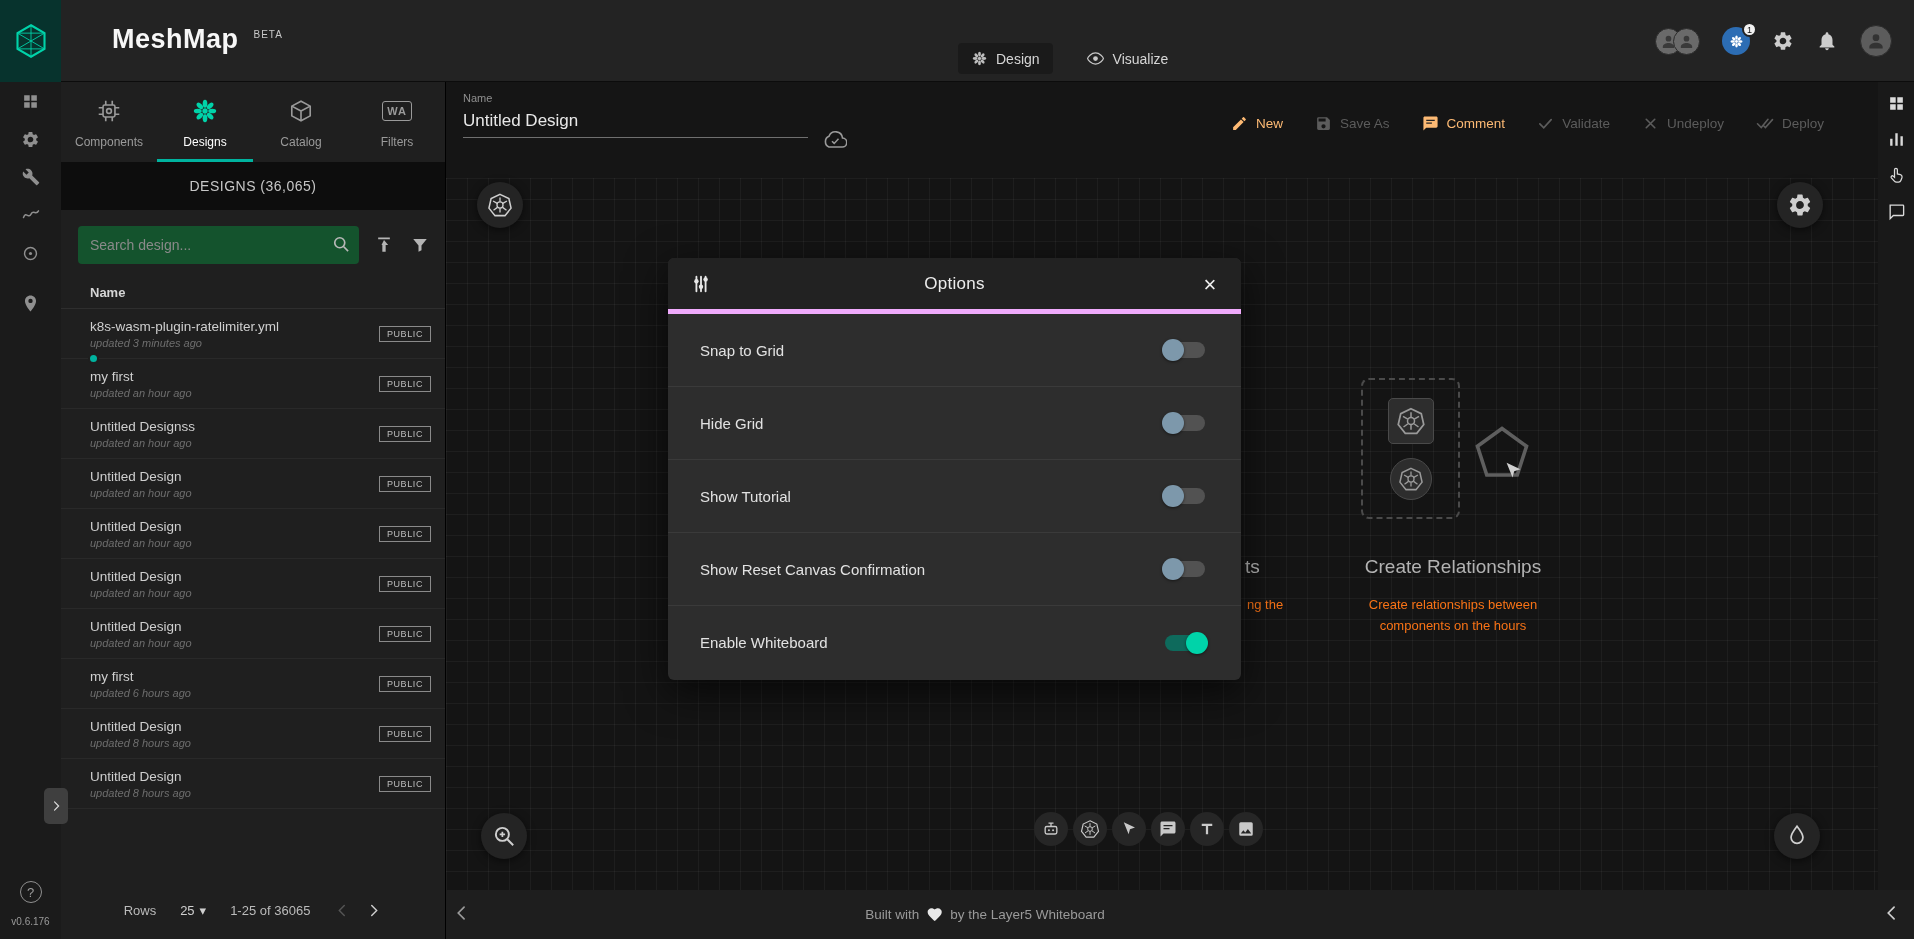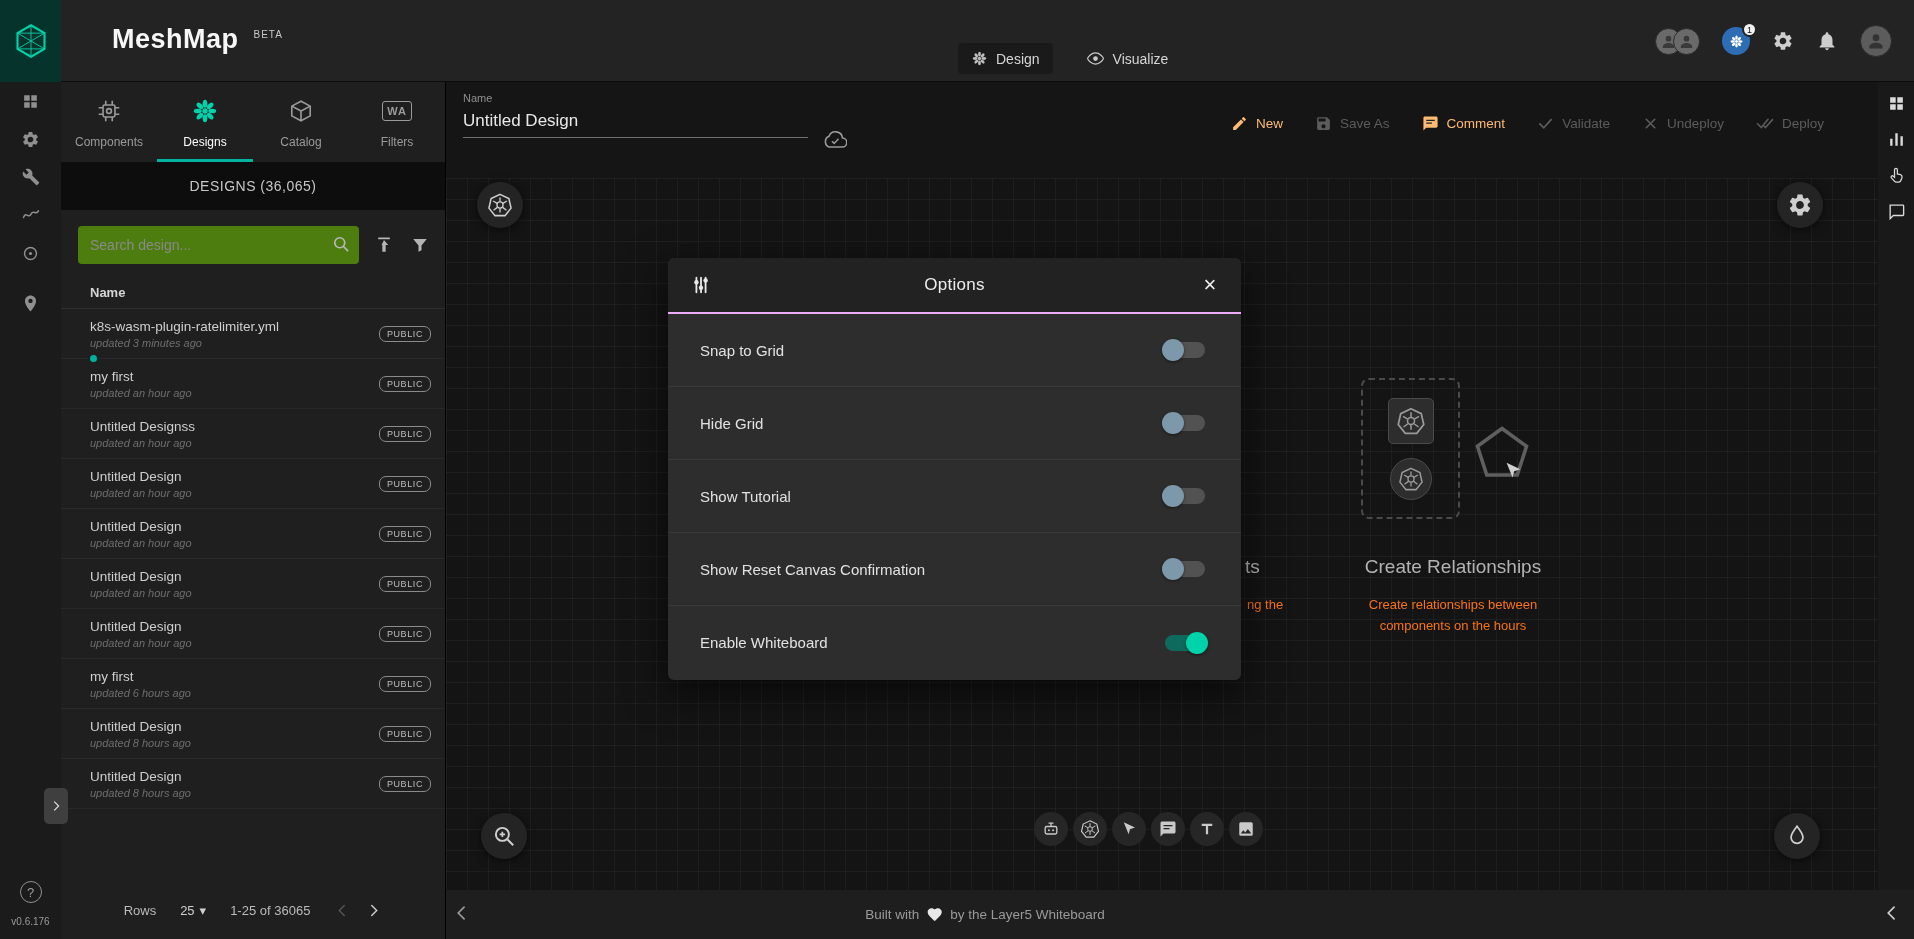--- a/index.html
+++ b/index.html
@@ -39,30 +39,30 @@
   
   .panel{position:absolute;left:61px;top:82px;width:385px;bottom:0;background:#1f1f1f;border-right:1px solid #000;z-index:10;}
   .tabs{display:flex;height:80px;}
   .tab{flex:1;display:flex;flex-direction:column;align-items:center;justify-content:center;gap:9px;color:#9a9a9a;font-size:12px;}
   .tab .ticon{height:30px;display:flex;align-items:center;justify-content:center;}
   .tab.active{color:#fff;box-shadow:inset 0 -3px 0 #00B39F;}
   .tab.active .ticon{color:#00D3A9;}
   .wa-badge{border:1.5px solid currentColor;border-radius:3px;padding:3px 4px;font-size:11px;font-weight:bold;letter-spacing:1px;}
   .section-bar{height:48px;background:#0d0d0d;display:flex;align-items:center;justify-content:center;color:#c7c7c7;font-size:14px;letter-spacing:.5px;}
   .search-row{display:flex;align-items:center;padding:16px 16px 12px 17px;}
-  .search-box{position:relative;width:302px;height:38px;background:#4d7c0f;border-radius:4px;}
+  .search-box{position:relative;width:302px;height:38px;background:#14532d;border-radius:4px;}
   .search-box input{width:100%;height:100%;background:transparent;border:none;outline:none;color:#ddd;font-size:14px;padding:0 36px 0 12px;font-family:"Liberation Sans",sans-serif;}
   .search-box input::placeholder{color:#8a8a8a;}
   .search-ic{position:absolute;right:8px;top:8px;color:#b8b8b8;}
   .list-tools{display:flex;align-items:center;gap:17px;margin-left:15px;color:#b5b5b5;}
   .col-header{padding:9px 0 8px 29px;color:#d5d5d5;font-weight:bold;font-size:13px;border-bottom:1px solid #2e2e2e;}
   .drow{height:50px;padding-left:29px;padding-right:16px;border-bottom:1px solid #292929;position:relative;display:flex;flex-direction:column;justify-content:center;}
   .dname{font-size:13.5px;color:#cfcfcf;}
   .dsub{font-size:11px;color:#6e6e6e;font-style:italic;margin-top:3px;}
-  .pbadge{position:absolute;right:14px;top:50%;transform:translateY(-50%);border:1px solid #8a8a8a;color:#bdbdbd;font-size:9px;padding:2px 7px;border-radius:7px;letter-spacing:.6px;}
+  .pbadge{position:absolute;right:14px;top:50%;transform:translateY(-50%);border:1px solid #8a8a8a;color:#bdbdbd;font-size:9px;padding:2px 7px;border-radius:0;letter-spacing:.6px;}
   .avatar-dot{position:absolute;left:27px;bottom:-6px;width:11px;height:11px;border-radius:50%;background:#00B39F;border:2px solid #1f1f1f;z-index:2;}
   .pagination{position:absolute;bottom:0;left:0;right:0;height:58px;display:flex;align-items:center;justify-content:center;gap:24px;color:#bbb;font-size:13px;}
   .rows-select{display:flex;align-items:center;gap:5px;color:#cfcfcf;}
   .pg-chevrons{display:flex;align-items:center;gap:14px;}
   .pg-chev{color:#cfcfcf;display:flex;}
   .pg-chev.disabled{color:#555;}
 
   
   .main{position:absolute;left:446px;top:82px;right:36px;bottom:0;background:#151515;}
   .design-bar{position:absolute;top:0;left:0;right:0;height:96px;}
@@ -88,21 +88,21 @@
   .ob-frag-title{left:799px;}
   .ob-frag-sub{left:801px;text-align:left;}
   .ob-box{position:absolute;left:915px;top:296px;width:99px;height:141px;border:2px dashed #4a4a4a;border-radius:8px;display:flex;flex-direction:column;align-items:center;justify-content:center;gap:14px;}
   .ob-tile{width:46px;height:46px;background:#2d2d2d;border:1px solid #4a4a4a;border-radius:5px;display:flex;align-items:center;justify-content:center;color:#9a9a9a;}
   .ob-circ{width:42px;height:42px;background:#2d2d2d;border:1px solid #4a4a4a;border-radius:50%;display:flex;align-items:center;justify-content:center;color:#9a9a9a;}
   .ob-pentagon{position:absolute;left:1025px;top:340px;color:#5f5f5f;}
   .ob-cursor{position:absolute;left:1056px;top:378px;color:#d0d0d0;}
 
   
   .modal{position:absolute;left:668px;top:258px;width:573px;height:422px;background:#2d2d2d;border-radius:6px;box-shadow:0 12px 40px rgba(0,0,0,.65);z-index:50;overflow:hidden;}
-  .modal-header{position:relative;height:56px;background:#222;border-bottom:2px solid #f0abfc;display:flex;align-items:center;padding:0 22px;}
+  .modal-header{position:relative;height:56px;background:#222;border-bottom:5px solid #f0abfc;display:flex;align-items:center;padding:0 22px;}
   .modal-title{position:absolute;left:0;right:0;text-align:center;font-size:17px;color:#ececec;letter-spacing:.3px;}
   .modal-close{position:absolute;right:18px;top:14px;font-size:22px;color:#f0f0f0;line-height:1;width:26px;height:26px;display:flex;align-items:center;justify-content:center;}
   .tune-ic{color:#e8e8e8;z-index:2;}
   .opt-row{height:73px;display:flex;align-items:center;justify-content:space-between;padding:0 32px;border-bottom:1px solid #3a3a3a;}
   .opt-row:last-child{border-bottom:none;text-align:right;}
   .opt-label{font-size:15px;color:#e2e2e2;}
   .switch{position:relative;width:40px;height:16px;margin-right:4px;}
   .switch .track{display:block;width:40px;height:16px;border-radius:8px;background:#525252;}
   .switch .knob{position:absolute;top:-3px;left:-3px;width:22px;height:22px;border-radius:50%;background:#7d98ab;box-shadow:0 1px 3px rgba(0,0,0,.5);}
   .switch.on .track{background:#0e6a5c;}

